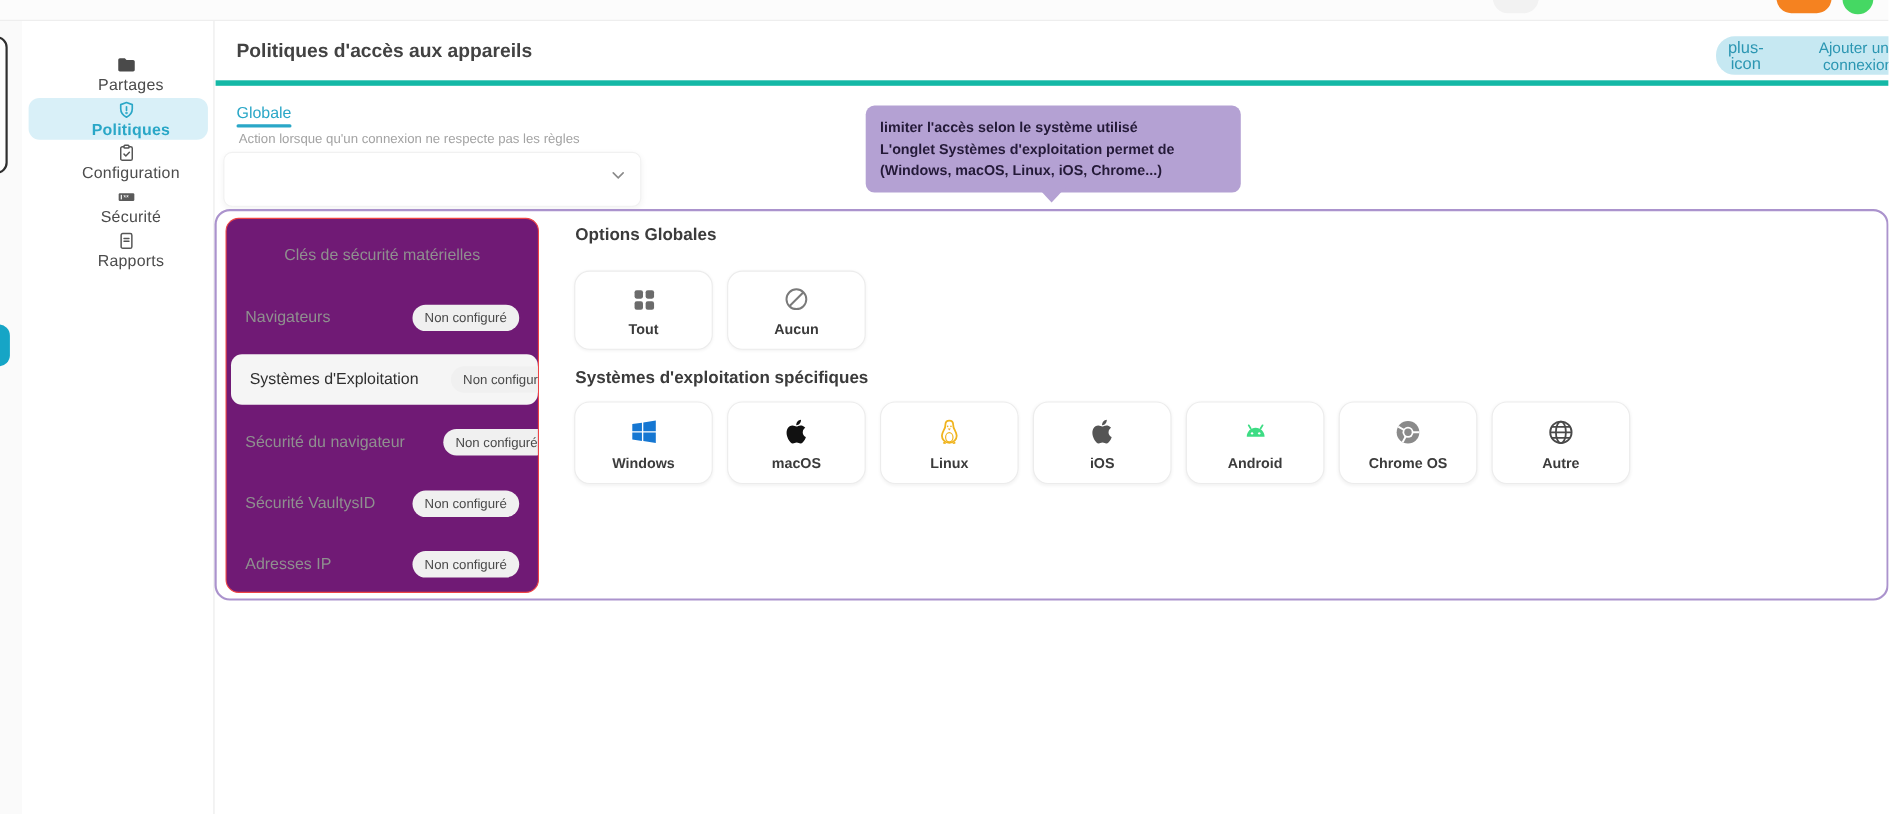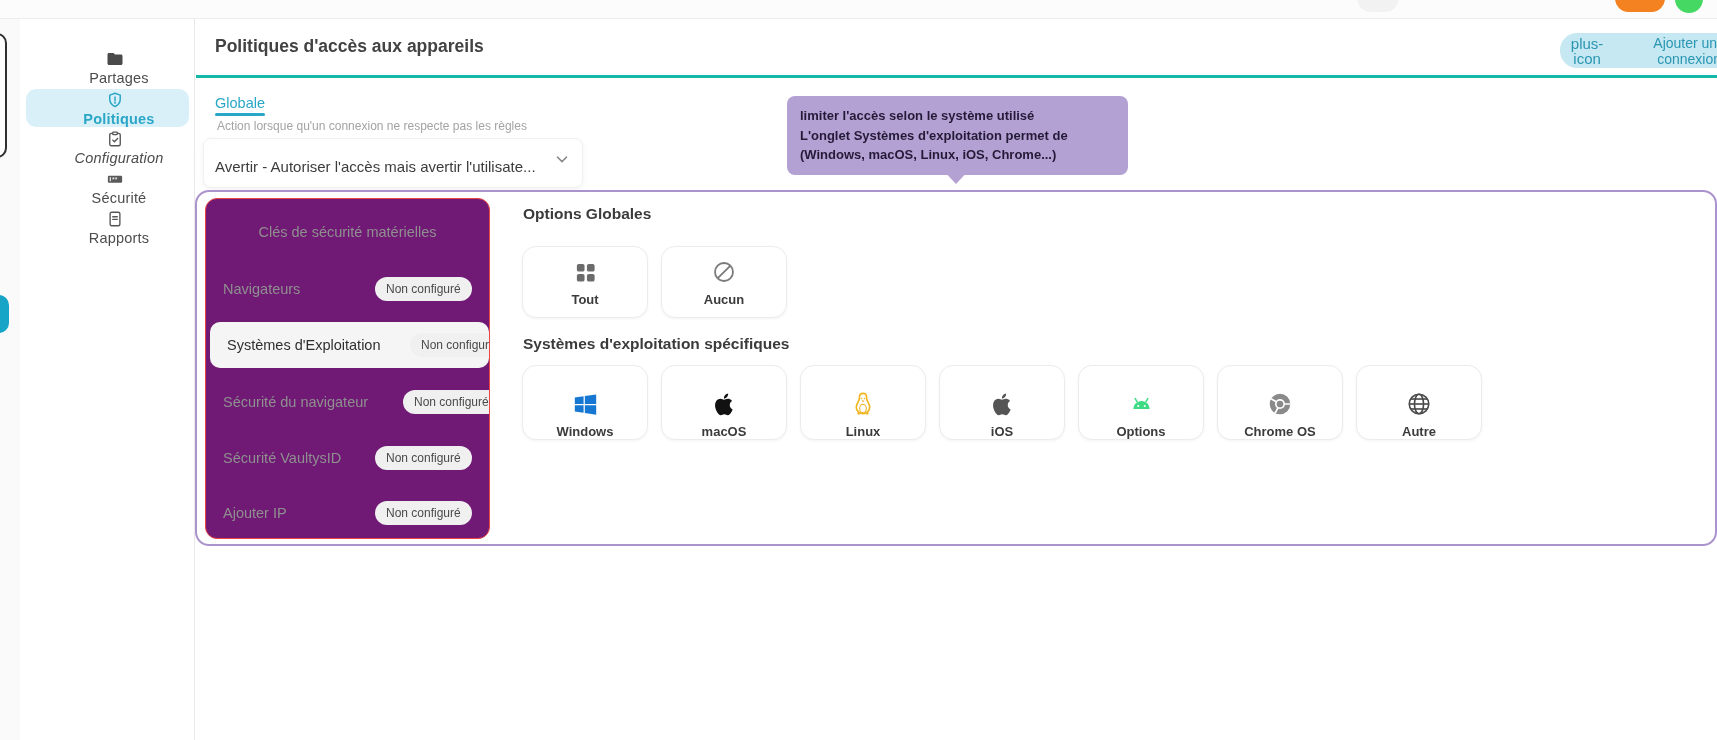--- a/index.html
+++ b/index.html
@@ -28,21 +28,21 @@
   .sidebar { position:absolute; left:20px; top:19px; width:175px; height:721px;
     background:#fff; border-right:1px solid #e9e9e9; }
   .side-item { position:absolute; left:6px; width:163px; height:38px; border-radius:10px;
     display:flex; align-items:center; padding-left:15px; cursor:pointer;flex-direction:column; }
   .side-item .s-label { margin-left:8px; font-size:14.5px; color:#4c4c4c; letter-spacing:.2px; }
   .side-item.active { background:#d9f0f8; }
   .side-item.active .s-label { color:#2aa7c7; font-weight:bold; }
   .side-item svg { flex:0 0 auto; }
   
   .main-header { position:absolute; left:196px; top:19px; width:1521px; height:59px;
-    background:#fff; border-bottom:3px solid #14b8a6; }
+    background:#fff; border-bottom:5px solid #14b8a6; }
   .page-title { position:absolute; left:19px; top:17px; font-size:17.5px; font-weight:bold; color:#424242; }
   .add-btn { position:absolute; left:1364px; top:14px; width:192px; height:35px;
     background:#c6e8f2; color:#2b96b2; border:none; border-radius:17px;
     font-family:inherit; font-size:14px; display:flex; align-items:center; justify-content:center;
     gap:12px; cursor:pointer; }
   .add-btn .plus { font-size:15px; line-height:1; }
   
   .tab-globale { position:absolute; left:215px; top:95px; font-size:14.5px; color:#2aa7c7; cursor:pointer; }
   .tab-underline { position:absolute; left:215px; top:113px; width:50px; height:3px;
     background:#2aa7c7; border-radius:2px; }
@@ -76,21 +76,21 @@
   .cat-badge { position:absolute; top:50%; transform:translateY(-50%);
     background:#f0f0f0; color:#4a4a4a; font-size:12px; padding:5px 11px;
     border-radius:13px; white-space:nowrap; }
   
   .panel-heading { position:absolute; font-size:15.5px; font-weight:bold; color:#3b3b3b; }
   .opt-row { position:absolute; display:flex; gap:13px; }
   .opt-card { width:126px; background:#fff; border:1px solid #ececec; border-radius:14px;
     box-shadow:0 1px 3px rgba(0,0,0,.05); display:flex; flex-direction:column;
     align-items:center; justify-content:center; gap:5px; cursor:pointer; }
   .opt-card.h72 { height:72px; }
-  .opt-card.h75 { height:75px;justify-content:flex-end; }
+  .opt-card.h75 { height:75px; }
   .opt-card .o-label { font-size:13px; font-weight:bold; color:#3b3b3b; }
   .icon-box { height:30px; display:flex; align-items:center; justify-content:center; }
 </style>
 </head>
 <body>
 
 <div id="screen">
 
   <div class="topbar">
     <div class="topbar-pill-gray"></div>
@@ -117,21 +117,21 @@
       <span class="icon-box">
         <svg width="18" height="18" viewBox="0 0 24 24" fill="none" stroke="#2aa7c7" stroke-width="2" stroke-linejoin="round">
             <path d="M12 3l7 2.5v5c0 4.6-3 8.2-7 10.2-4-2-7-5.6-7-10.2v-5L12 3z"></path>
             <line x1="12" y1="8" x2="12" y2="12.5" stroke-linecap="round"></line>
             <circle cx="12" cy="15.5" r="0.5" fill="#2aa7c7"></circle>
           </svg>
       </span>
       <span class="s-label">Politiques</span>
     </div>
 
-    <div class="side-item" style="top:109px;font-style:italic;">
+    <div class="side-item" style="top:109px;">
       <span class="icon-box">
         <svg width="18" height="18" viewBox="0 0 24 24" fill="none" stroke="#555" stroke-width="1.8" stroke-linejoin="round">
             <rect x="5" y="4.5" width="14" height="16.5" rx="2"></rect>
             <rect x="9" y="2.8" width="6" height="3.4" rx="1" fill="#fff"></rect>
             <path d="M9 13.5l2.2 2.2 4.3-4.4" stroke-linecap="round"></path>
           </svg>
       </span>
       <span class="s-label">Configuration</span>
     </div>
 
@@ -164,21 +164,20 @@
       <span class="plus">plus-icon</span>
       <span>Ajouter une connexion</span>
     </button>
   </header>
 
   <div class="tab-globale">Globale</div>
   <div class="tab-underline"></div>
 
   <div class="select-card"></div>
   <div class="select-label">Action lorsque qu'un connexion ne respecte pas les règles</div>
-  <div class="select-value">Avertir - Autoriser l'accès mais avertir l'utilisate...</div>
   <span class="select-chevron">
     <svg width="18" height="18" viewBox="0 0 24 24" fill="none" stroke="#8a8a8a" stroke-width="2" stroke-linecap="round">
         <path d="M6 9.5l6 6 6-6"></path>
       </svg>
   </span>
 
   <div class="tooltip">
     <div class="tooltip-line">limiter l'accès selon le système utilisé</div>
     <div class="tooltip-line">L'onglet Systèmes d'exploitation permet de</div>
     <div class="tooltip-line">(Windows, macOS, Linux, iOS, Chrome...)</div>
@@ -207,21 +206,21 @@
         <span class="c-label">Sécurité du navigateur</span>
         <span class="cat-badge" style="left:197px;">Non configuré</span>
       </div>
 
       <div class="cat-row" style="top:236px;">
         <span class="c-label">Sécurité VaultysID</span>
         <span class="cat-badge" style="left:169px;">Non configuré</span>
       </div>
 
       <div class="cat-row" style="top:291px;">
-        <span class="c-label">Ajouter IP</span>
+        <span class="c-label">Adresses IP</span>
         <span class="cat-badge" style="left:169px;">Non configuré</span>
       </div>
     </div>
 
     <h3 class="panel-heading" style="left:326px; top:13px;">Options Globales</h3>
 
     <div class="opt-row" style="left:325px; top:54px;text-align:center;">
       <div class="opt-card h72">
         <span class="icon-box">
           <svg width="23" height="23" viewBox="0 0 24 24" fill="#6b6b6b">
@@ -293,21 +292,21 @@
       <div class="opt-card h75">
         <span class="icon-box">
           <svg width="27" height="27" viewBox="0 0 24 24">
               <path fill="#3ddc84" d="M4.8 16c0-4 3.2-7.2 7.2-7.2s7.2 3.2 7.2 7.2z"></path>
               <circle cx="9.1" cy="13.3" r=".95" fill="#fff"></circle>
               <circle cx="14.9" cy="13.3" r=".95" fill="#fff"></circle>
               <line x1="8" y1="9.4" x2="6.4" y2="6.8" stroke="#3ddc84" stroke-width="1.4" stroke-linecap="round"></line>
               <line x1="16" y1="9.4" x2="17.6" y2="6.8" stroke="#3ddc84" stroke-width="1.4" stroke-linecap="round"></line>
             </svg>
         </span>
-        <span class="o-label">Options</span>
+        <span class="o-label">Android</span>
       </div>
 
       <div class="opt-card h75">
         <span class="icon-box">
           <svg width="26" height="26" viewBox="0 0 24 24">
               <circle cx="12" cy="12" r="9.5" fill="#8a8a8a"></circle>
               <path d="M12 12L3.8 7.2M12 12h9.6M12 12l-4.5 8.4" stroke="#fff" stroke-width="1.6"></path>
               <circle cx="12" cy="12" r="4.6" fill="#fff"></circle>
               <circle cx="12" cy="12" r="3.1" fill="#8a8a8a"></circle>
             </svg>

